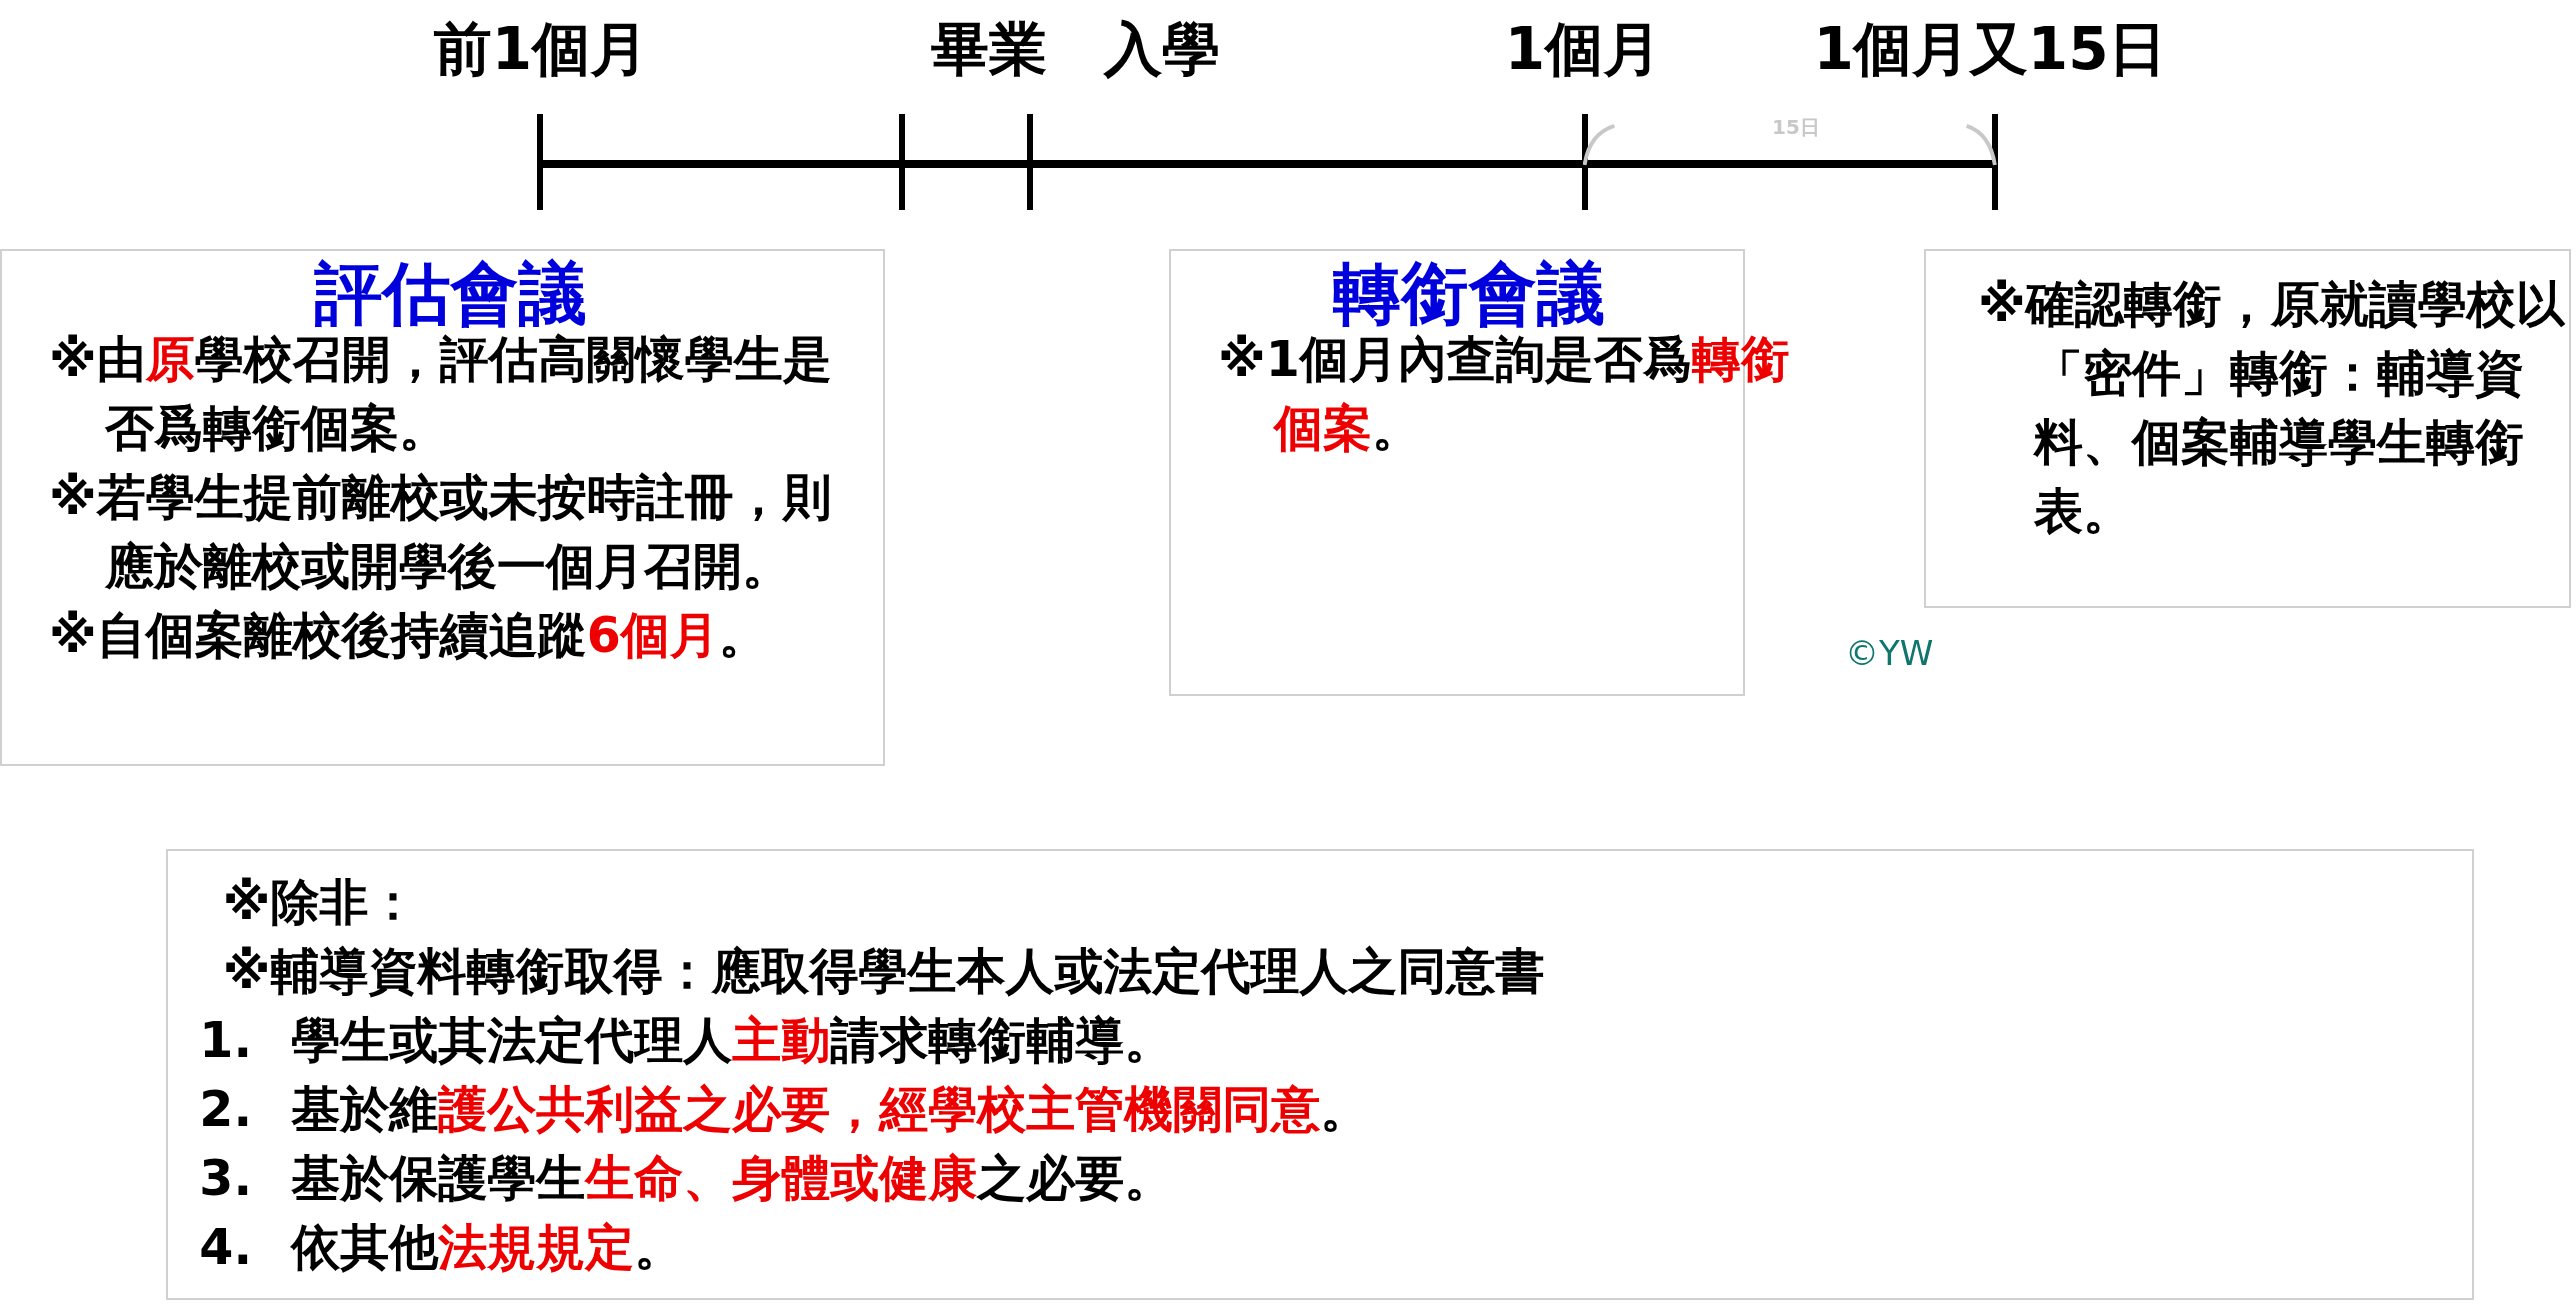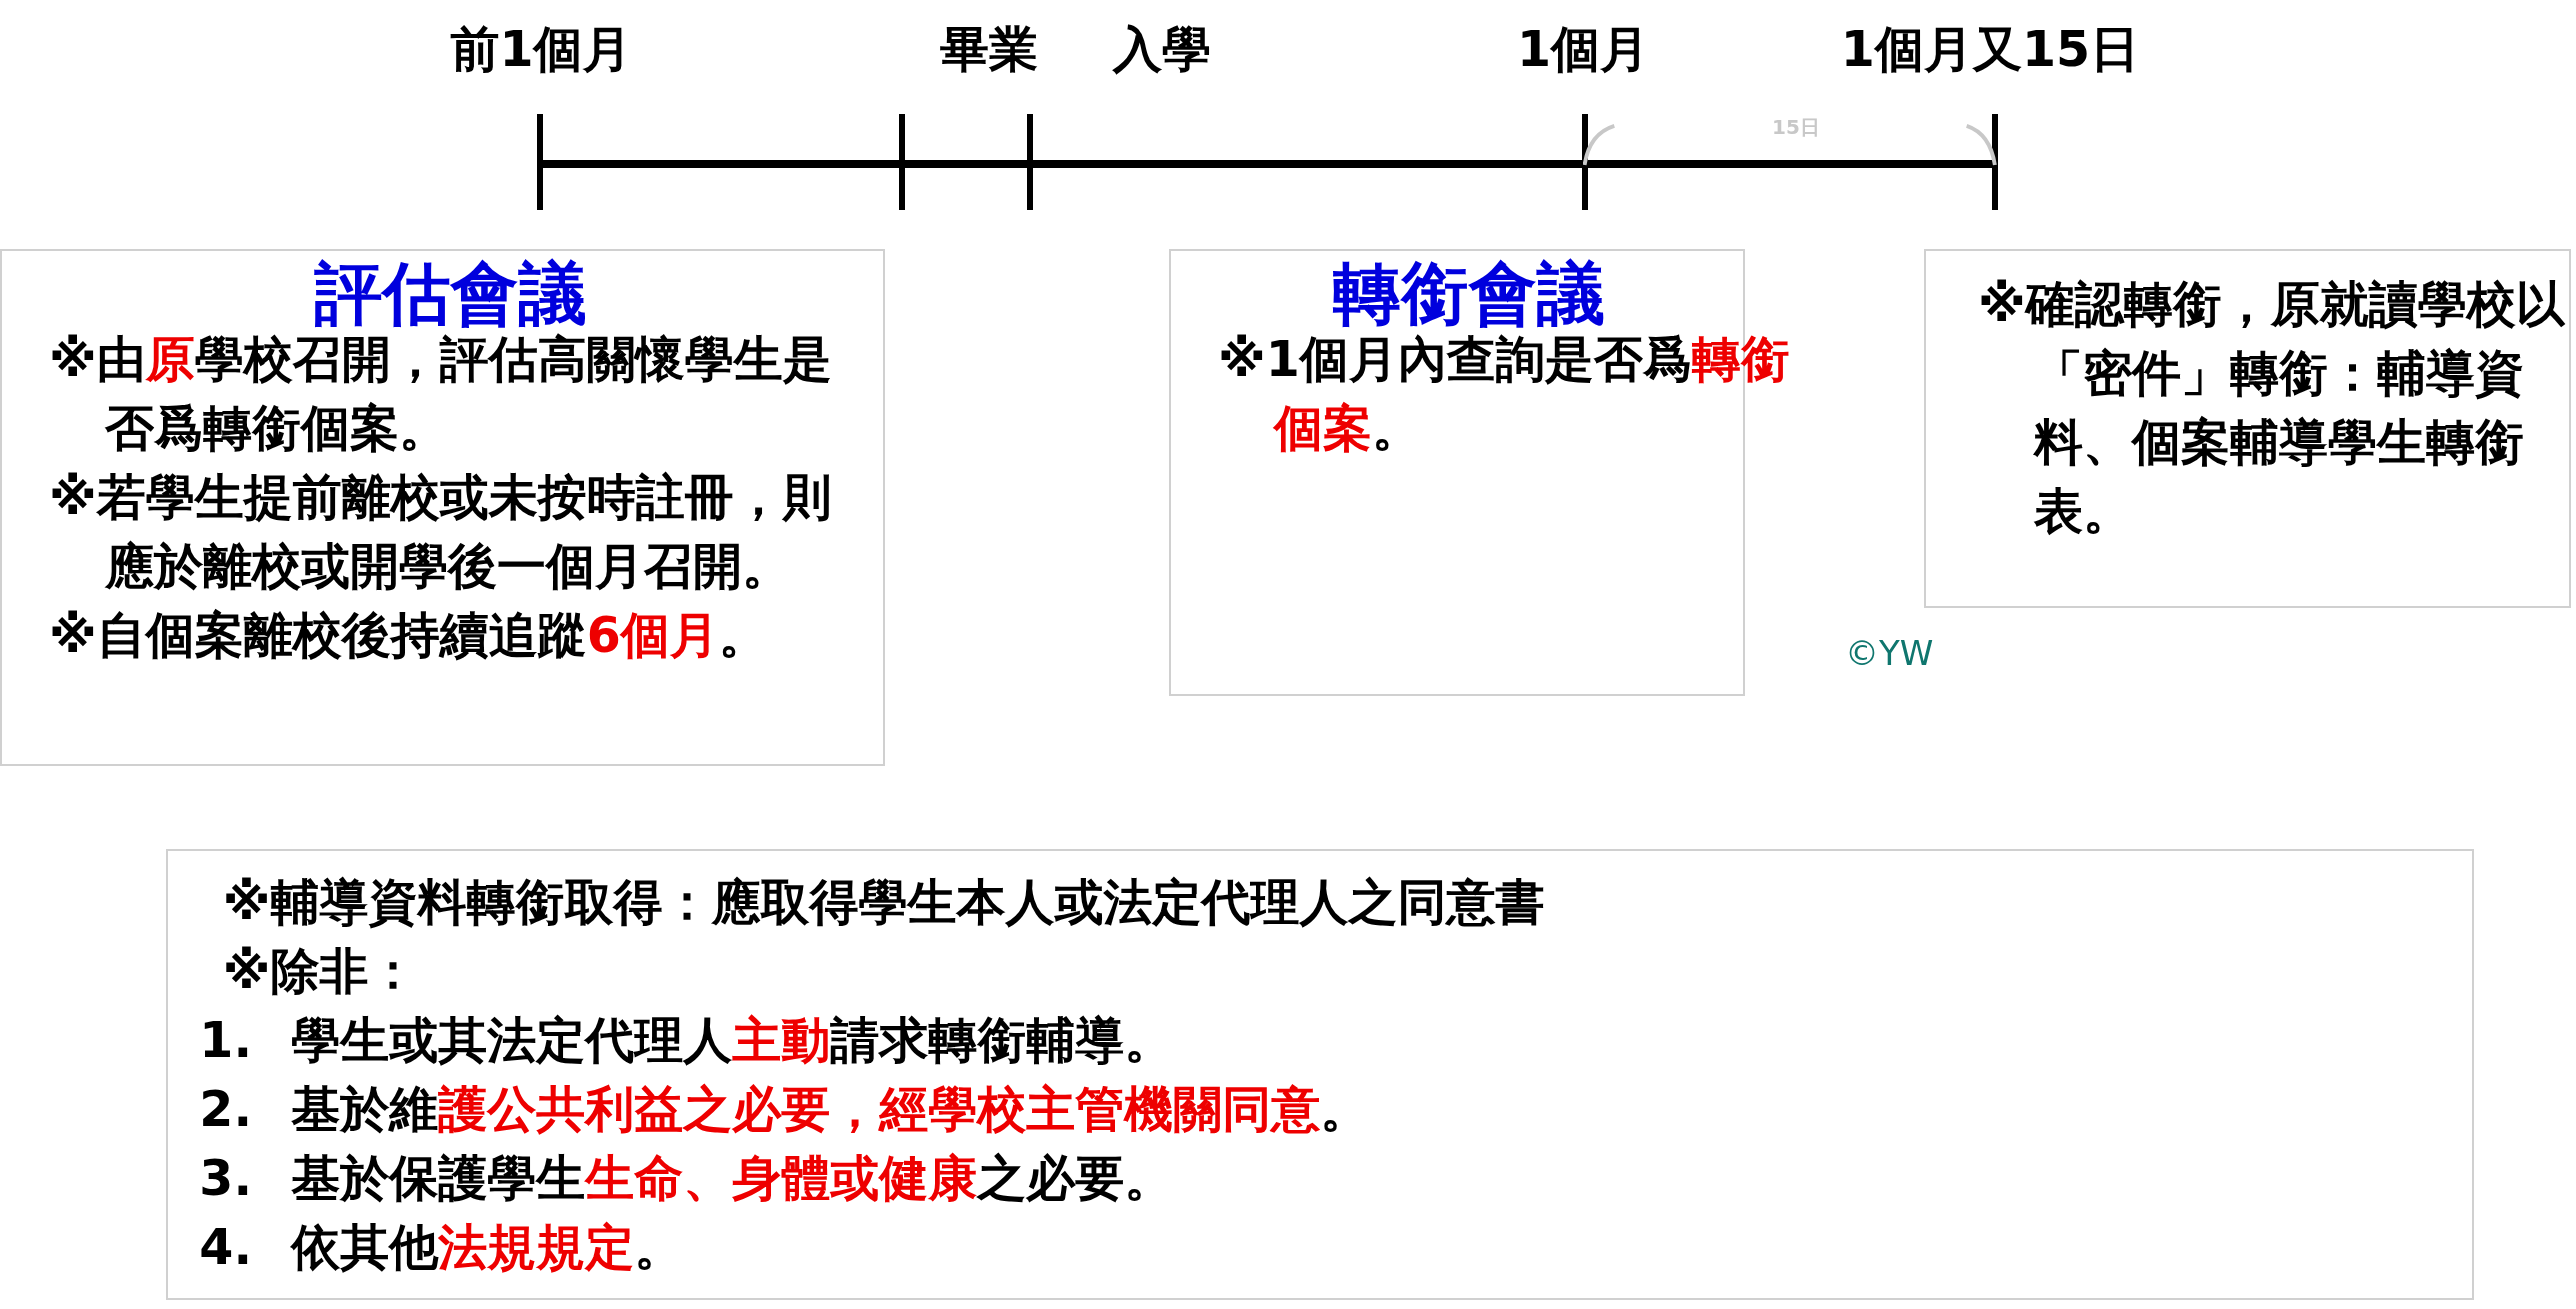--- a/index.html
+++ b/index.html
@@ -1,18 +1,18 @@
 <!DOCTYPE html>
 <html style="font-size:12.5px"><head>
 <meta charset="utf-8">
 <style>
   html, body { margin:0; padding:0; background:#ffffff; }
   body { width:2576px; height:1309px; position:relative; overflow:hidden;
          font-family:"DejaVu Sans", "Liberation Sans", sans-serif; color:#000; font-weight:bold; }
-  .tick-label { position:absolute; font-size:49px; line-height:55px; white-space:nowrap; transform:translateX(-50%); }
+  .tick-label { position:absolute; font-size:58px; line-height:55px; white-space:nowrap; transform:translateX(-50%); }
   .tick { position:absolute; top:114px; width:6.3px; height:96px; background:#000; }
   .axis { position:absolute; top:160px; height:7.8px; background:#000; }
   .bracket { position:absolute; }
   .bracket-label { position:absolute; font-size:20px; color:#c8c8c8; font-weight:bold; transform:translateX(-50%); }
   .box { position:absolute; border:2.4px solid #d0d0d0; box-sizing:border-box; background:#fff; }
   .box-title { font-size:68px; color:#0000dd; text-align:center; line-height:63px; }
   .line { font-size:49px; line-height:69px; white-space:nowrap; }
   .hang { padding-left:56px; text-indent:-56px; }
   .red { color:#ee0000; }
   .watermark { position:absolute; left:1845px; top:633px; font-size:34px; color:#0f766e; font-weight:normal; }
@@ -61,22 +61,22 @@
   </div>
 </div>
 
 <div class="box" style="left:1924px; top:249px; width:647px; height:359px; padding:19px 23.5px 0 52px;">
   <div class="line hang" style="white-space:normal; width:548px;">※確認轉銜，原就讀學校以「密件」轉銜：輔導資料、個案輔導學生轉銜表。</div>
 </div>
 
 <div class="watermark">©YW</div>
 
 <div class="box" style="left:166px; top:849px; width:2308px; height:451px; padding:17px 0 0 47px;">
+  <div class="line" style="padding-left:7.8px;">※除非：</div>
   <div class="line" style="padding-left:7.8px;">※輔導資料轉銜取得：應取得學生本人或法定代理人之同意書</div>
-  <div class="line" style="padding-left:7.8px;">※除非：</div>
   <div class="line" style="margin-left:-15.7px;">
     <span class="num">1.</span><span>學生或其法定代理人</span><span class="red">主動</span><span>請求轉銜輔導。</span>
   </div>
   <div class="line" style="margin-left:-15.7px;">
     <span class="num">2.</span><span>基於維</span><span class="red">護公共利益之必要，經學校主管機關同意</span><span>。</span>
   </div>
   <div class="line" style="margin-left:-15.7px;">
     <span class="num">3.</span><span>基於保護學生</span><span class="red">生命、身體或健康</span><span>之必要。</span>
   </div>
   <div class="line" style="margin-left:-15.7px;">

